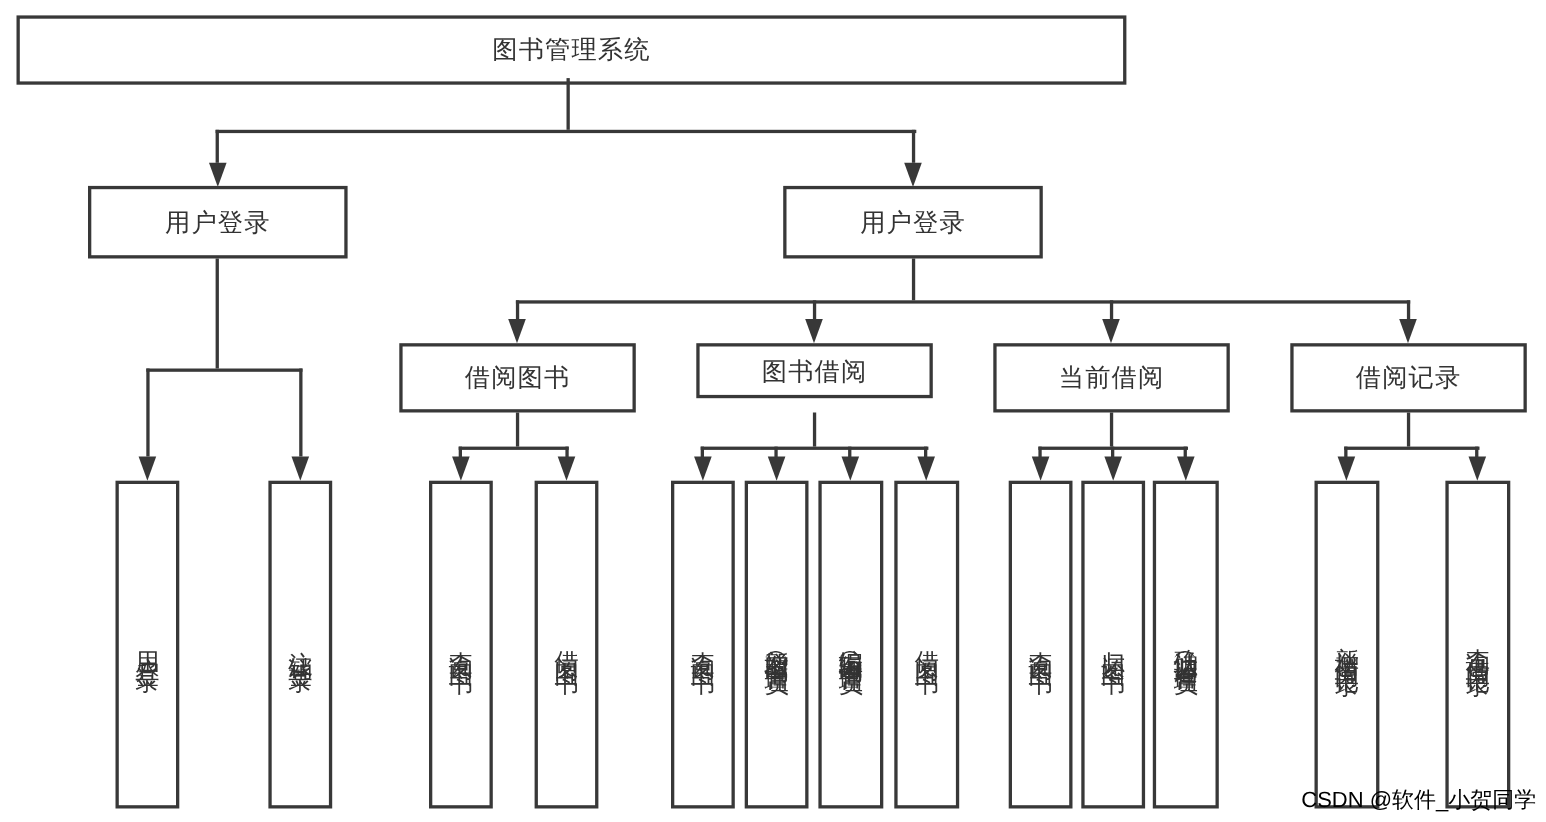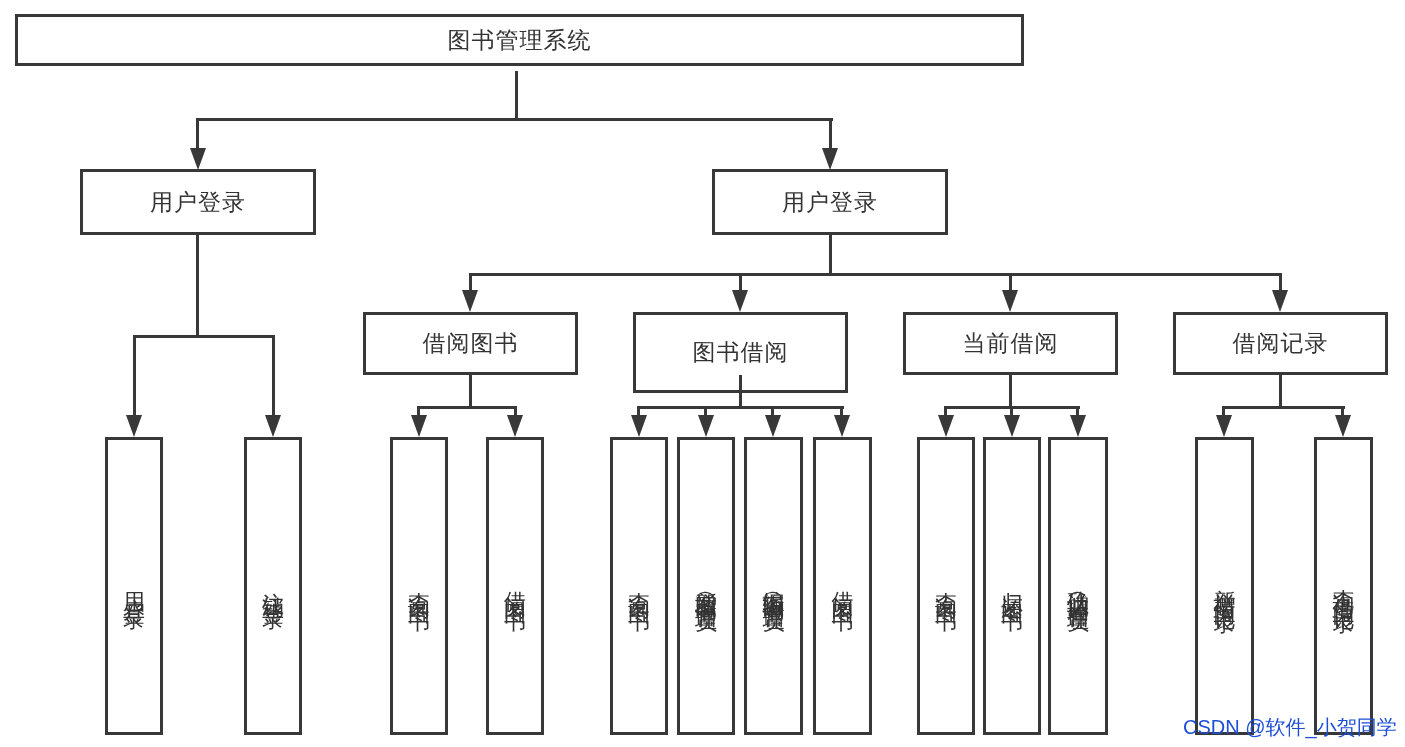--- a/index.html
+++ b/index.html
@@ -19,29 +19,29 @@
   .hline, .vline { position:absolute; background:#383838; }
   .hline { height:3px; }
   .vline { width:3px; }
   .arrowhead {
     position:absolute; width:0; height:0;
     border-left:8px solid transparent; border-right:8px solid transparent;
     border-top:22px solid #383838;
   }
   .watermark {
     position:absolute; left:1183px; top:714px;
-    font-size:20px; color:#1d4ed8; white-space:nowrap;
+    font-size:20px; color:#000000; white-space:nowrap;
   }
 </style>
 </head>
 <body>
 
 <div class="canvas">
 
-  <div class="box" style="left:15px;top:14px;width:1009px;height:52px">
+  <div class="box" style="left:15px;top:14px;width:1009px;height:63px">
     <span class="htext">图书管理系统</span>
   </div>
 
   <div class="vline" style="left:515px;top:71px;height:47px"></div>
   <div class="hline" style="left:196px;top:118px;width:637px"></div>
   <div class="vline" style="left:196px;top:118px;height:30px"></div>
   <div class="vline" style="left:829px;top:118px;height:30px"></div>
   <div class="arrowhead" style="left:190px;top:148px"></div>
   <div class="arrowhead" style="left:822px;top:148px"></div>
 
@@ -66,21 +66,21 @@
   <div class="vline" style="left:1009px;top:273px;height:18px"></div>
   <div class="vline" style="left:1279px;top:273px;height:18px"></div>
   <div class="arrowhead" style="left:462px;top:290px"></div>
   <div class="arrowhead" style="left:732px;top:290px"></div>
   <div class="arrowhead" style="left:1002px;top:290px"></div>
   <div class="arrowhead" style="left:1272px;top:290px"></div>
 
   <div class="box" style="left:363px;top:312px;width:215px;height:63px">
     <span class="htext">借阅图书</span>
   </div>
-  <div class="box" style="left:633px;top:312px;width:215px;height:81px">
+  <div class="box" style="left:633px;top:312px;width:215px;height:50px">
     <span class="htext">图书借阅</span>
   </div>
   <div class="box" style="left:1173px;top:312px;width:215px;height:63px">
     <span class="htext">借阅记录</span>
   </div>
   <div class="box" style="left:903px;top:312px;width:215px;height:63px">
     <span class="htext">当前借阅</span>
   </div>
 
   <div class="vline" style="left:469px;top:375px;height:31px"></div>

